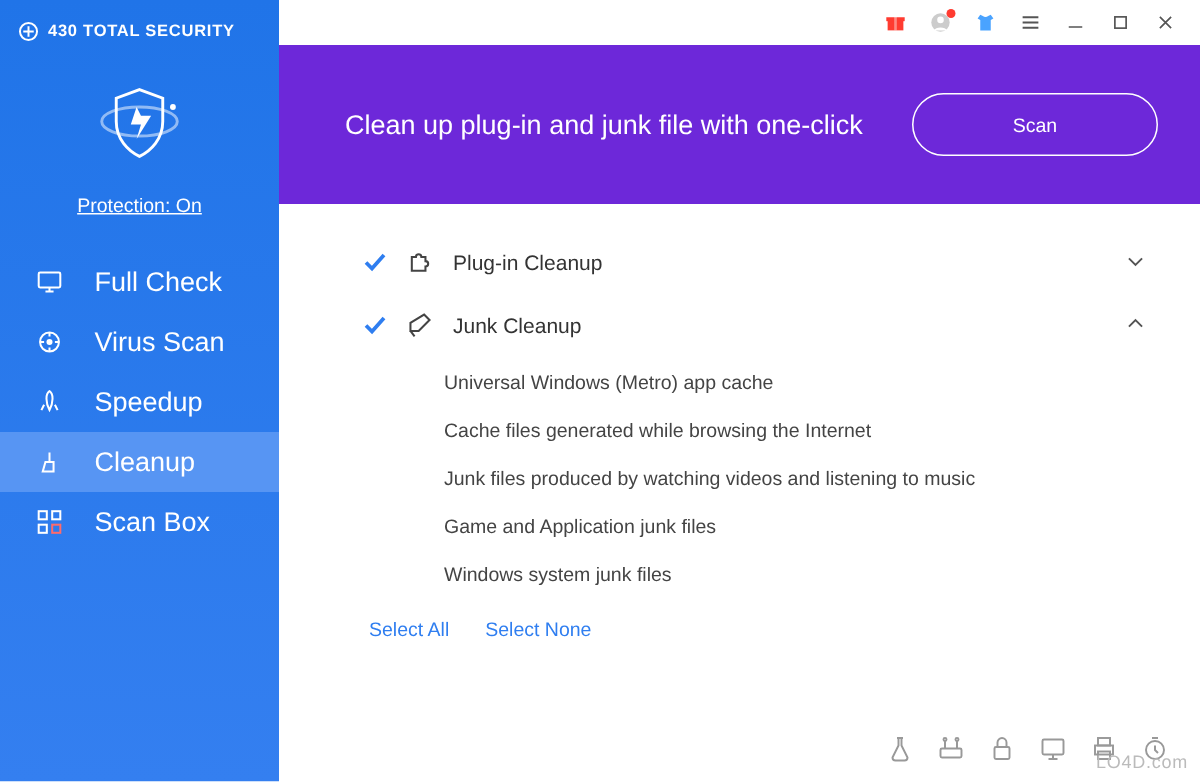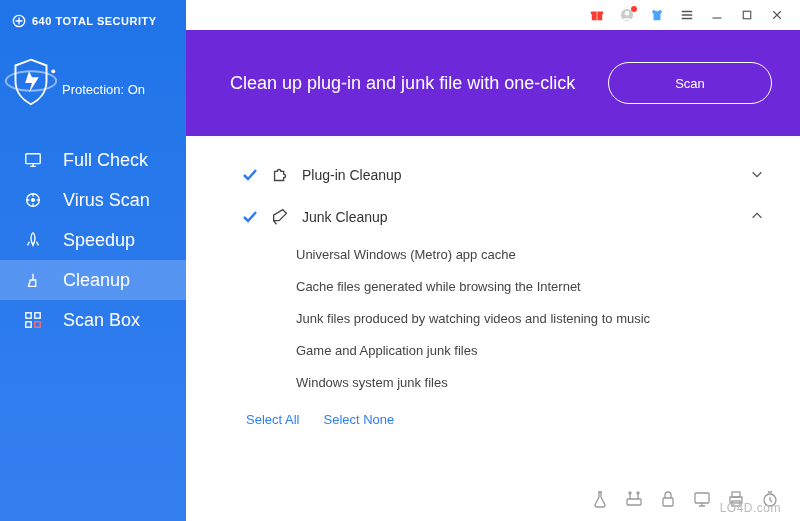--- a/index.html
+++ b/index.html
@@ -22,22 +22,22 @@
   padding: 10px 12px 0 12px;
   height: 32px;
 }
 .logo-circle {
   width: 14px; height: 14px;
 }
 .logo-text {
   font-size: 11px; font-weight: 700; letter-spacing: 0.5px;
 }
 .shield-wrap {
-  display: flex; align-items: center;
-  padding-top: 18px; padding-bottom: 18px;
+  display: flex; flex-direction: column; align-items: center;
+  padding-top: 18px; padding-bottom: 18px; text-decoration: underline;
 }
 .protection-label {
   font-size: 13px; margin-top: 12px;
 }
 .nav { margin-top: 6px; }
 .nav-item {
   display: flex; align-items: center; gap: 21px;
   height: 40px; padding-left: 24px;
   font-size: 18px; cursor: pointer;
 }
@@ -95,39 +95,39 @@
 .link { color:#2f7ef0; font-size:13px; cursor:pointer;text-align:center; }
 
 .tool-icons {
   position:absolute; bottom: 12px; right: 20px;
   display:flex; gap: 14px; color:#888;
 }
 .tool-icons .ti { width:20px; height:20px; cursor:pointer; display:flex; align-items:center; justify-content:center; }
 .tool-icons .ti svg { width:20px; height:20px; }
 
 .watermark {
-  position:absolute; bottom:6px; right:19px;
+  position:absolute; bottom:6px; right:8px;
   font-size:12px; color:#bbb; letter-spacing:0.5px; font-weight:500;
   pointer-events:none;
 }
 </style>
 </head>
 <body>
 
 <div class="window">
 
   <div class="sidebar">
     <div class="logo-row">
       <span class="logo-circle">
         <svg viewBox="0 0 16 16" stroke="#fff" fill="none" stroke-width="1.5">
             <circle cx="8" cy="8" r="6.5"></circle>
             <path d="M8 4v8M4 8h8"></path>
           </svg>
       </span>
-      <span class="logo-text">640 TOTAL SECURITY</span>
+      <span class="logo-text">430 TOTAL SECURITY</span>
     </div>
 
     <div class="shield-wrap">
       <span>
         <svg width="62" height="62" viewBox="0 0 64 64" fill="none" stroke="#fff" stroke-width="2">
           <ellipse cx="32" cy="32" rx="26" ry="10" opacity="0.5"></ellipse>
           <path d="M32 10 L48 16 V32 C48 44 40 52 32 56 C24 52 16 44 16 32 V16 Z"></path>
           <path d="M30 22 L26 34 H33 L30 44 L40 28 H33 Z" fill="#fff" stroke="none"></path>
           <circle cx="55" cy="22" r="2" fill="#fff" stroke="none"></circle>
         </svg>

